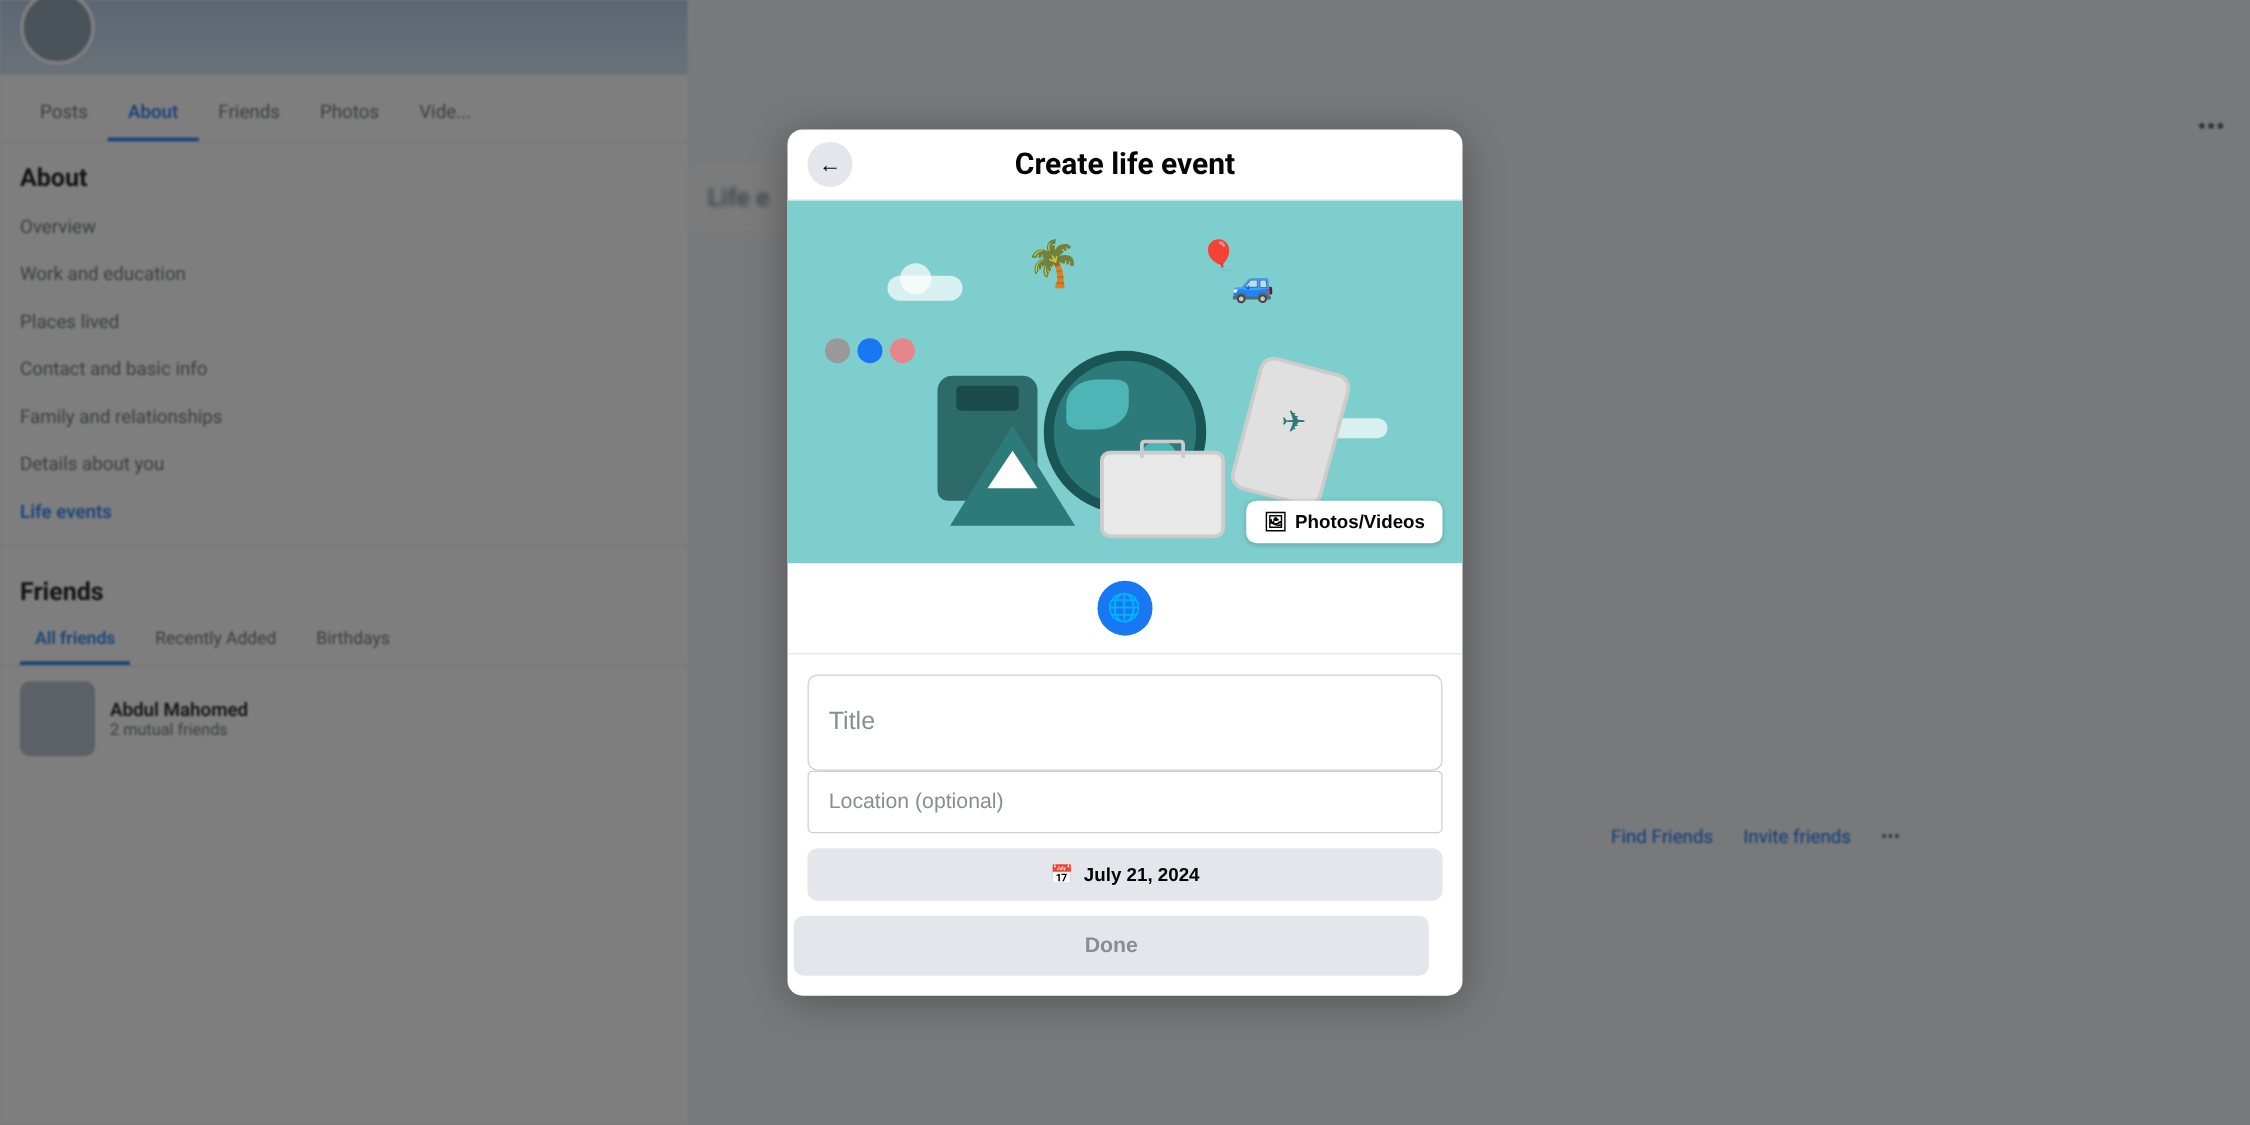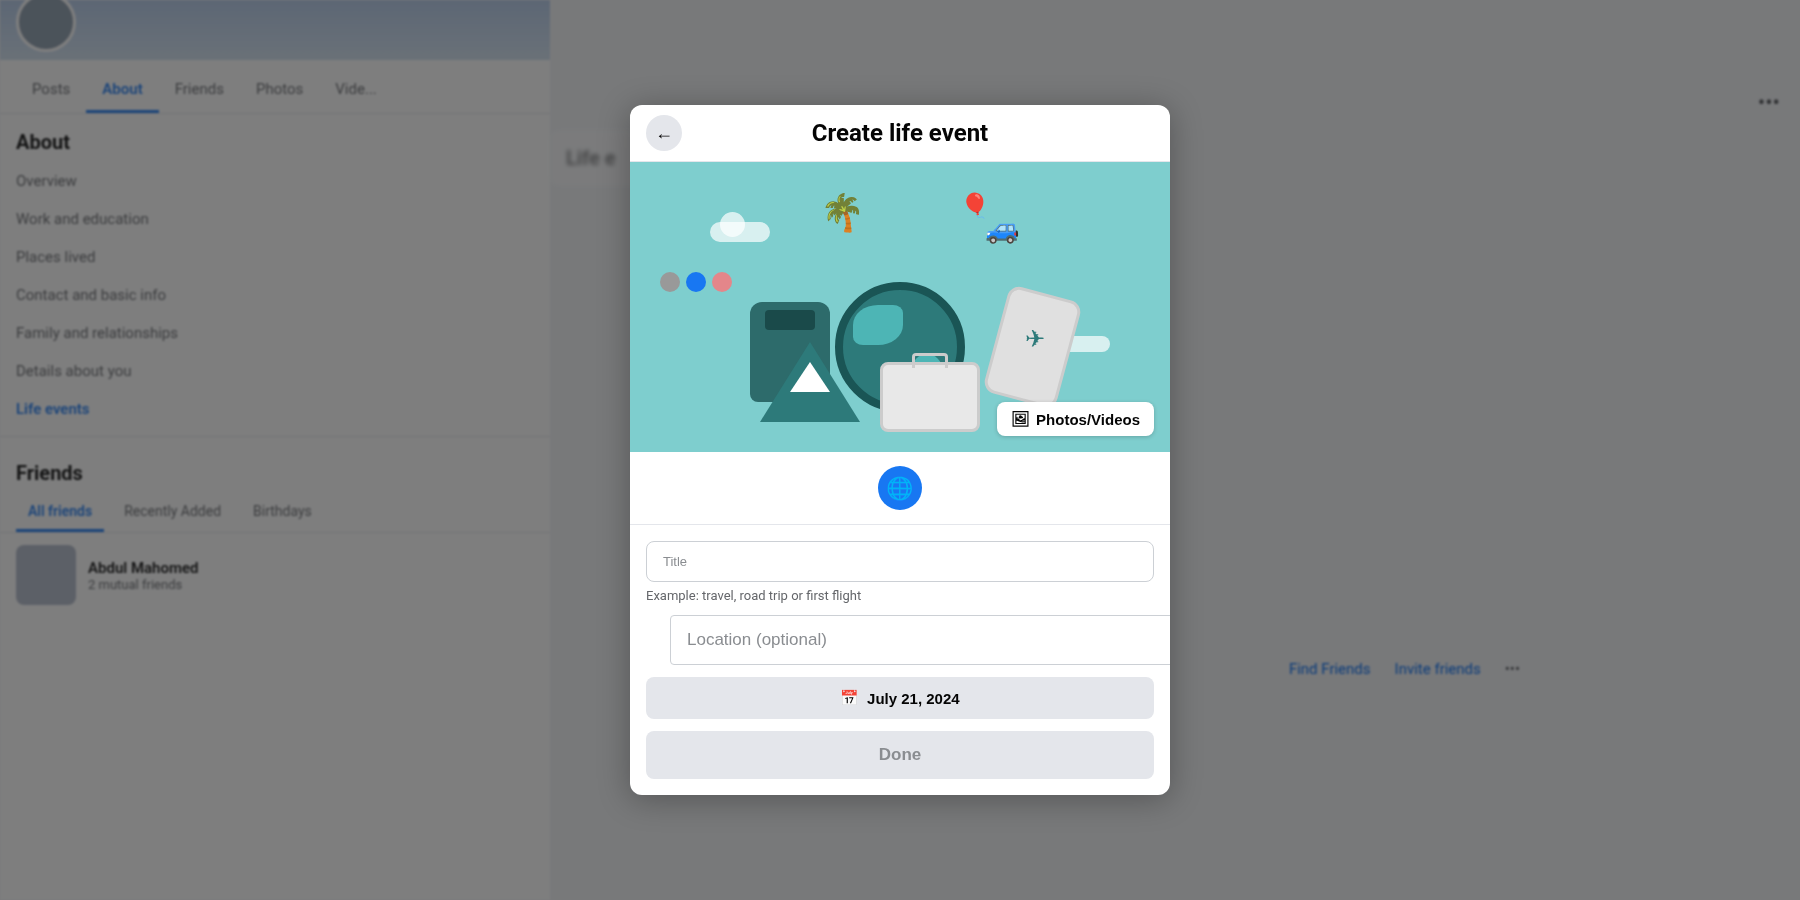--- a/index.html
+++ b/index.html
@@ -429,24 +429,24 @@
       box-shadow: 0 1px 4px rgba(0,0,0,0.2);
     }
 
     
     .modal-form {
       padding: 16px 16px 0;
     }
 
     .form-input {
       width: 100%;
-      padding: 12px 16px;
+      padding: 26px 16px;
       border: 1px solid #ccd0d5;
       border-radius: 8px;
-      font-size: 13px;
+      font-size: 20px;
       color: #050505;
       outline: none;
       margin-bottom: 0;
     }
 
     .form-input::placeholder {
       color: #8a8d91;
     }
 
     .form-hint {
@@ -457,21 +457,20 @@
 
     .form-input-location {
       width: 100%;
       padding: 14px 16px;
       border: 1px solid #ccd0d5;
       border-radius: 4px;
       font-size: 17px;
       color: #050505;
       outline: none;
       margin-bottom: 12px;
-      margin-left: 24px;
     }
 
     .form-input-location::placeholder {
       color: #8a8d91;
     }
 
     .date-btn {
       width: 100%;
       padding: 12px 16px;
       background: #e4e6eb;
@@ -483,21 +482,21 @@
       cursor: pointer;
       display: flex;
       align-items: center;
       justify-content: center;
       gap: 8px;
       margin-bottom: 12px;
     }
 
     .done-btn {
       width: calc(100% - 32px);
-      margin: 0 16px 16px;
+      margin: 0 5px 16px;
       padding: 14px;
       background: #e4e6eb;
       border: none;
       border-radius: 8px;
       font-size: 17px;
       font-weight: 600;
       color: #8a8d91;
       cursor: not-allowed;
     }
 
@@ -621,21 +620,20 @@
   
   <div class="globe-icon-strip">
     <div class="globe-circle">
       <span>🌐</span>
     </div>
   </div>
 
   
   <div class="modal-form">
     <input class="form-input" type="text" placeholder="Title" style="">
-    <div class="form-hint">Example: travel, road trip or first flight</div>
     <input class="form-input-location" type="text" placeholder="Location (optional)" style="">
     <button class="date-btn">
       <span>📅</span>
       <span>July 21, 2024</span>
     </button>
   </div>
 
   
   <button class="done-btn">Done</button>
 </div>

